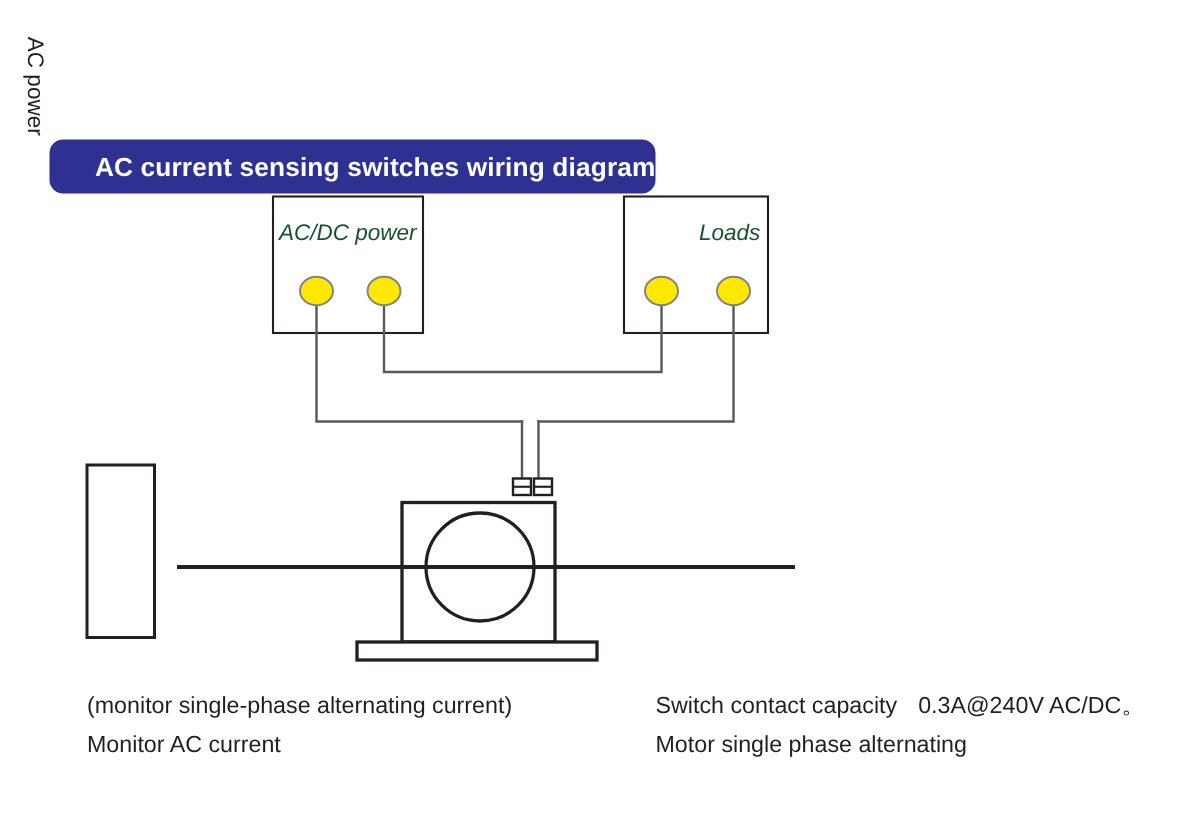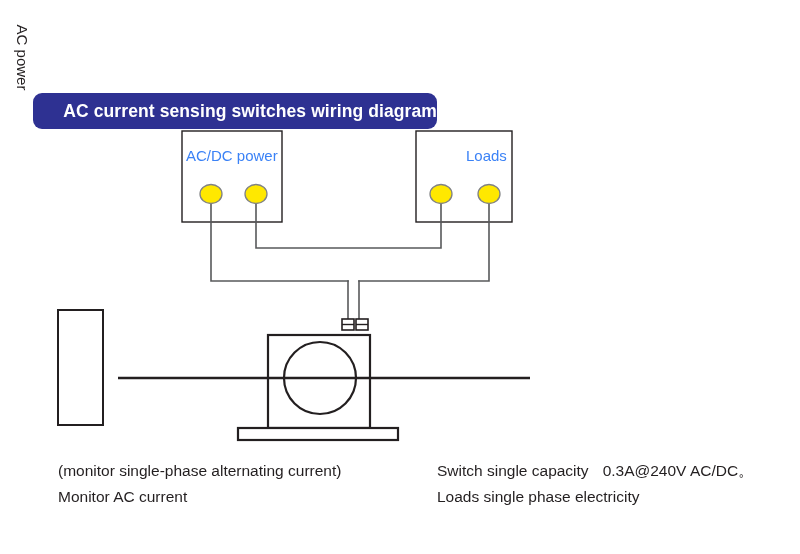--- a/index.html
+++ b/index.html
@@ -45,22 +45,23 @@
     font-size: 17.5px;
     font-weight: bold;
     letter-spacing: 0.1px;
     white-space: nowrap;
   }
 
   
   .box-label {
     position: absolute;
     font-size: 15px;
-    color: #3b82f6;
+    color: #14532d;
     white-space: nowrap;
+    font-style: italic;
   }
   #label-acdc {
     left: 186px;
     top: 147px;
   }
   #label-loads {
     left: 440px;
     top: 147px;
     margin-left: 26px;
   }
@@ -165,18 +166,18 @@
     <span>AC power</span>
   </div>
 
   <div class="caption" id="caption-left">
     <span class="caption-row">(monitor single-phase alternating current)</span>
     <span class="caption-row">Monitor AC current</span>
   </div>
 
   <div class="caption" id="caption-right">
     <span class="caption-row">
-      <span>Switch single capacity</span><span class="caption-spacer"></span><span>0.3A@240V AC/DC。</span>
+      <span>Switch contact capacity</span><span class="caption-spacer"></span><span>0.3A@240V AC/DC。</span>
     </span>
-    <span class="caption-row">Loads single phase electricity</span>
+    <span class="caption-row">Motor single phase alternating</span>
   </div>
 
 </div>
 
 </body></html>

